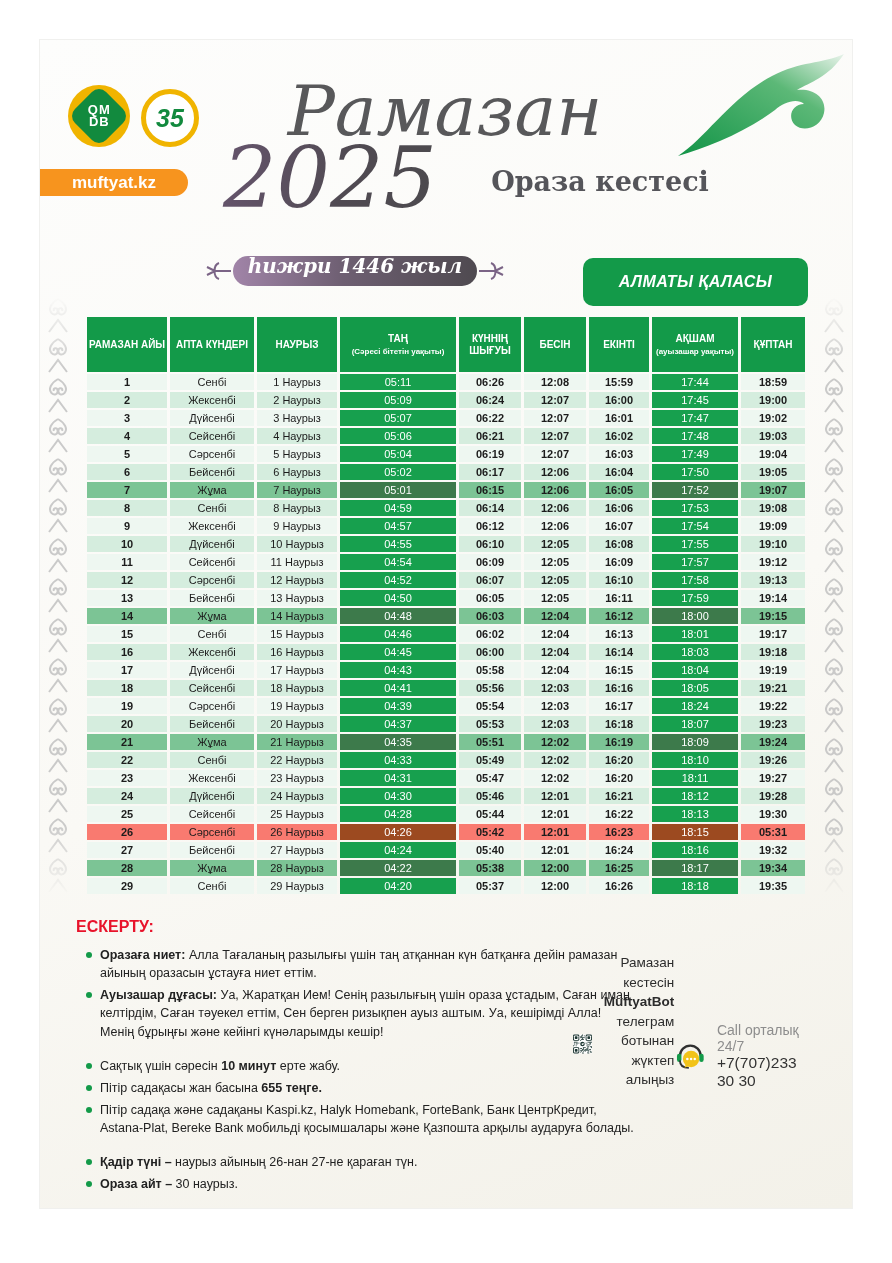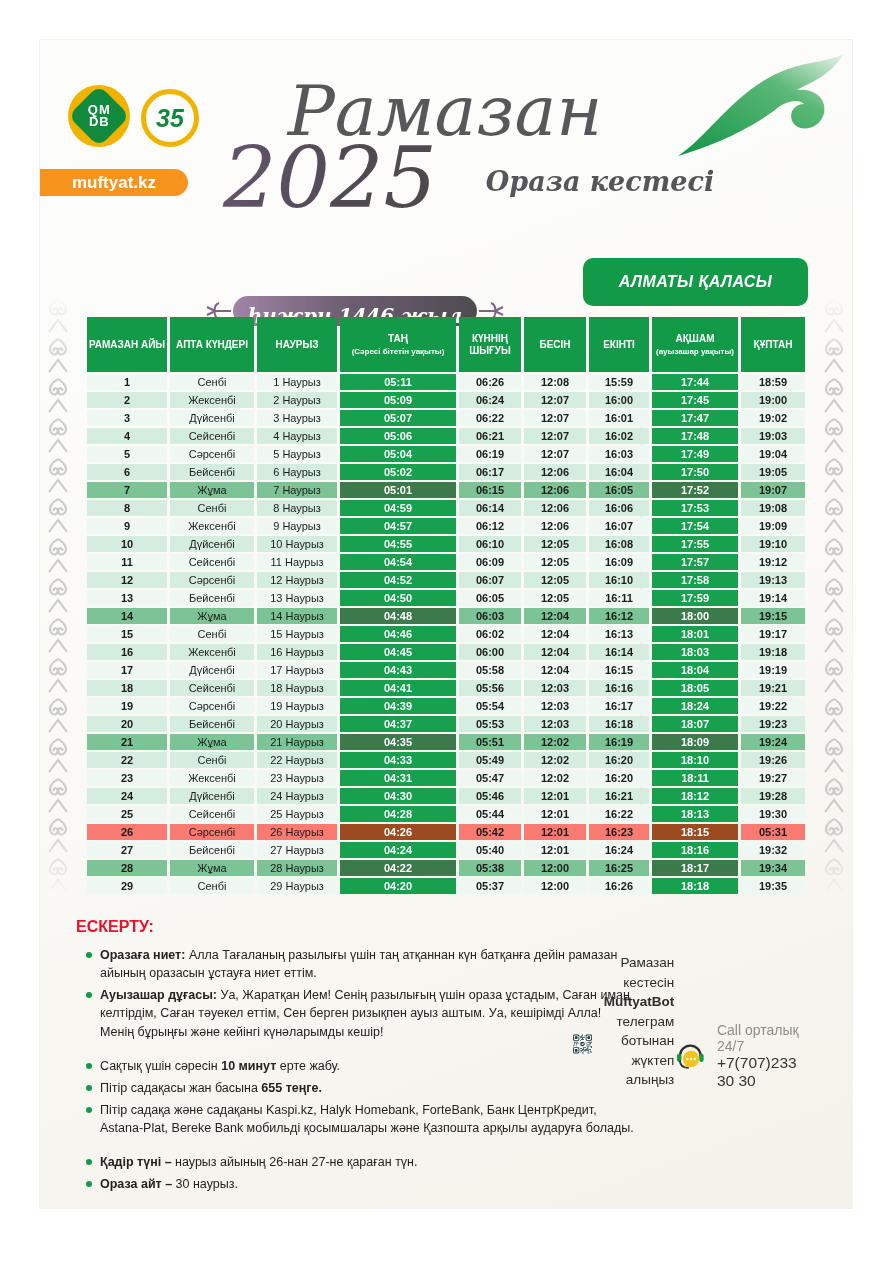--- a/index.html
+++ b/index.html
@@ -18,27 +18,27 @@
     font-size:13px; line-height:12px; text-align:center; letter-spacing:1px; }
   .logo-35 { position:absolute; left:101px; top:49px; width:58px; height:58px; border-radius:50%;
     background:#fff; border:5px solid #f0b400; display:flex; align-items:center; justify-content:center;
     color:#128a3e; font-weight:bold; font-size:25px; font-style:italic; }
   .site-badge { position:absolute; left:0; top:129px; width:148px; height:27px;
     background:var(--accent-orange); border-radius:0 14px 14px 0; color:#fff; font-weight:bold;
     font-size:17px; display:flex; align-items:center; justify-content:center;text-align:center; }
   .title-script { position:absolute; left:170px; top:30px; width:470px; text-align:center;
     font-family:"DejaVu Serif", serif; font-style:italic; font-size:70px; color:#58585a; }
   .subtitle-script { position:absolute; left:420px; top:126px; width:280px; text-align:center;
-    font-family:"DejaVu Serif", serif; font-style:italic; font-weight:bold; font-size:27px; color:#55555a; }
+    font-family:"DejaVu Serif", serif; font-weight:bold; font-size:27px; color:#55555a; }
   .year-script { position:absolute; left:140px; top:96px; width:300px; text-align:center;
     font-family:"DejaVu Serif", serif; font-style:italic; font-size:84px; line-height:1;
     background:linear-gradient(100deg,#6d5876 0%,#504a52 55%,#4a4a4c 100%);
     -webkit-background-clip:text; background-clip:text; -webkit-text-fill-color:transparent; color:#555; }
   .hijri-ribbon { position:absolute; left:165px; top:214px; width:300px; height:34px;
-    display:flex; align-items:flex-end; justify-content:center;margin-top:40px; }
+    display:flex; align-items:flex-start; justify-content:center; }
   .ribbon-bar { position:absolute; left:28px; right:28px; top:2px; bottom:2px; border-radius:15px;
     background:linear-gradient(90deg,#a184a8 0%,#6e5f72 45%,#4f4a50 100%); }
   .ribbon-text { position:relative; color:#fff; font-family:"DejaVu Serif", serif;
     font-style:italic; font-weight:bold; font-size:20px; }
   .swirl { position:absolute; left:636px; top:12px; }
   .city-badge { position:absolute; left:543px; top:218px; width:225px; height:48px;
     background:var(--brand-green); border-radius:10px; color:#fff; font-weight:bold; font-size:16px;
     display:flex; align-items:center; justify-content:center; letter-spacing:.5px;font-style:italic; }
 
   
@@ -52,21 +52,21 @@
     border-collapse:separate; border-spacing:3px 2px; table-layout:fixed; }
   .schedule th { background:var(--brand-green); color:#fff; font-weight:bold; font-size:10px;
     line-height:1.15; height:55px; vertical-align:middle; padding:2px 1px; }
   .schedule .th-sub { font-size:8px; font-weight:bold; margin-top:2px; }
   .schedule td { text-align:center; font-size:11px; color:#1c1c1c; height:16px; padding:1px 0; }
   tr.light td { background:var(--row-light); }
   tr.mid td { background:var(--row-mid); }
   tr.friday td { background:var(--friday-row); }
   tr.special td { background:var(--special-row); }
   .schedule td.day, .schedule td.time { font-weight:bold; }
-  .schedule td.tcell { background:var(--time-cell); color:#fff; font-weight:bold;margin-top:12px; }
+  .schedule td.tcell { background:var(--time-cell); color:#fff; font-weight:normal;margin-top:12px; }
   tr.friday td.tcell { background:var(--friday-cell); }
   tr.special td.tcell { background:var(--special-cell); }
 
   
   .notes { position:absolute; left:36px; top:878px; width:560px; }
   .notes-heading { color:var(--accent-red); font-weight:bold; font-size:16px; margin-bottom:10px; }
   .note-group { list-style:none; margin-bottom:16px; }
   .note-item { display:flex; margin-bottom:4px; }
   .note-item .dot { flex:0 0 auto; width:6px; height:6px; border-radius:50%;
     background:var(--brand-green); margin:6px 8px 0 10px; }

